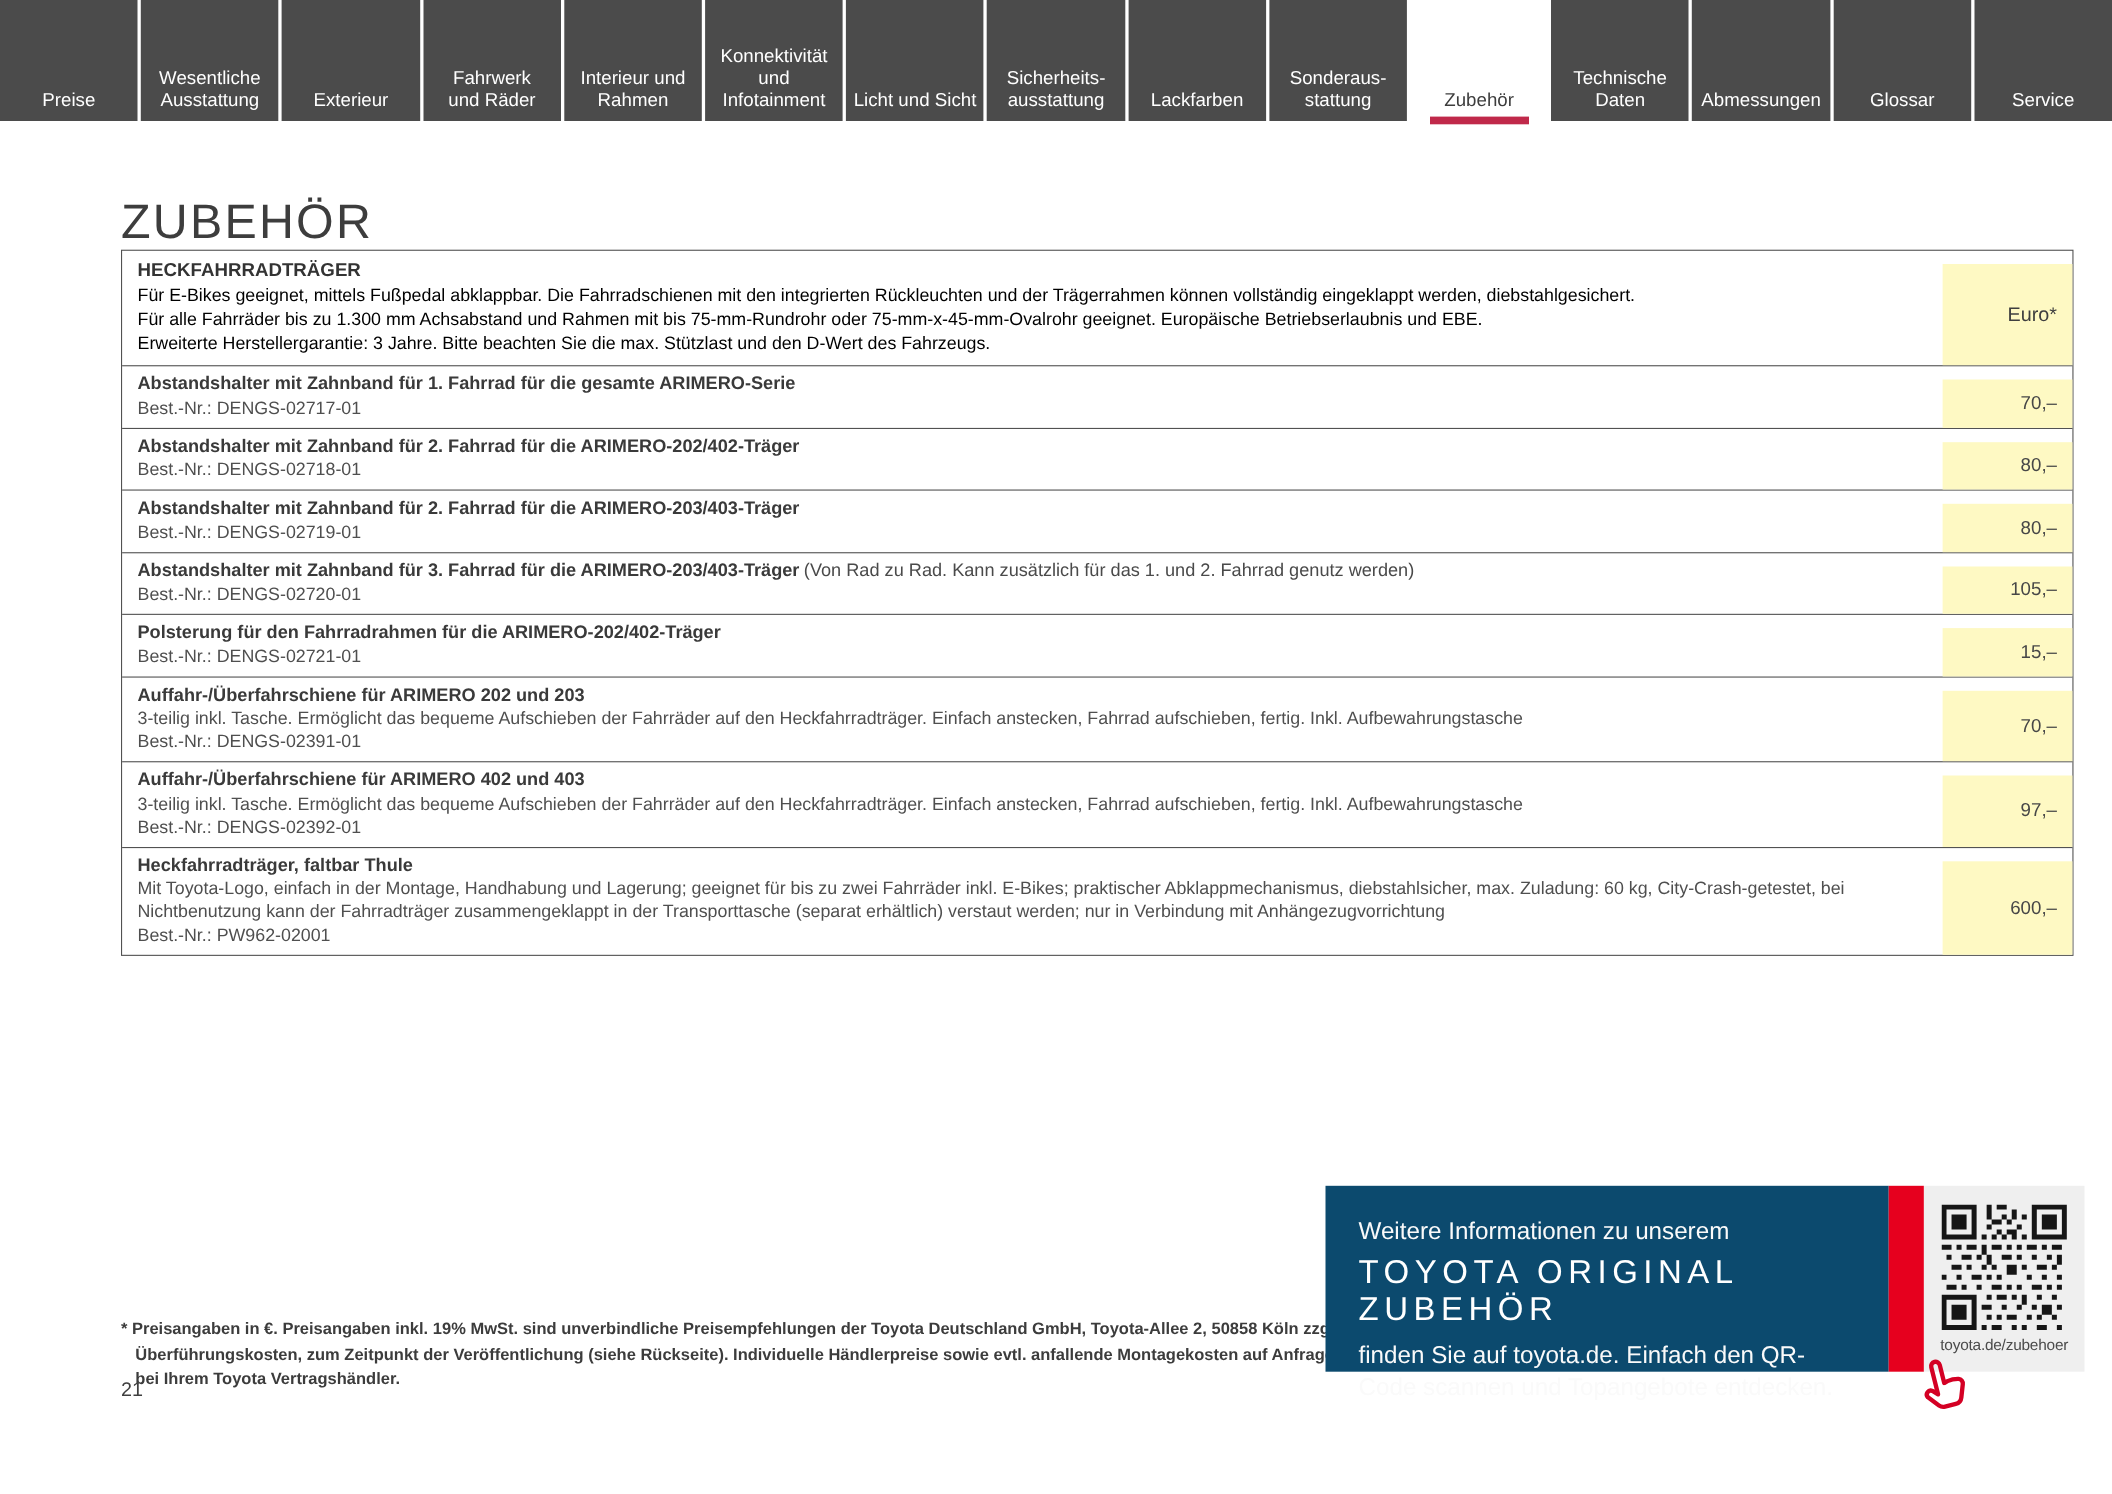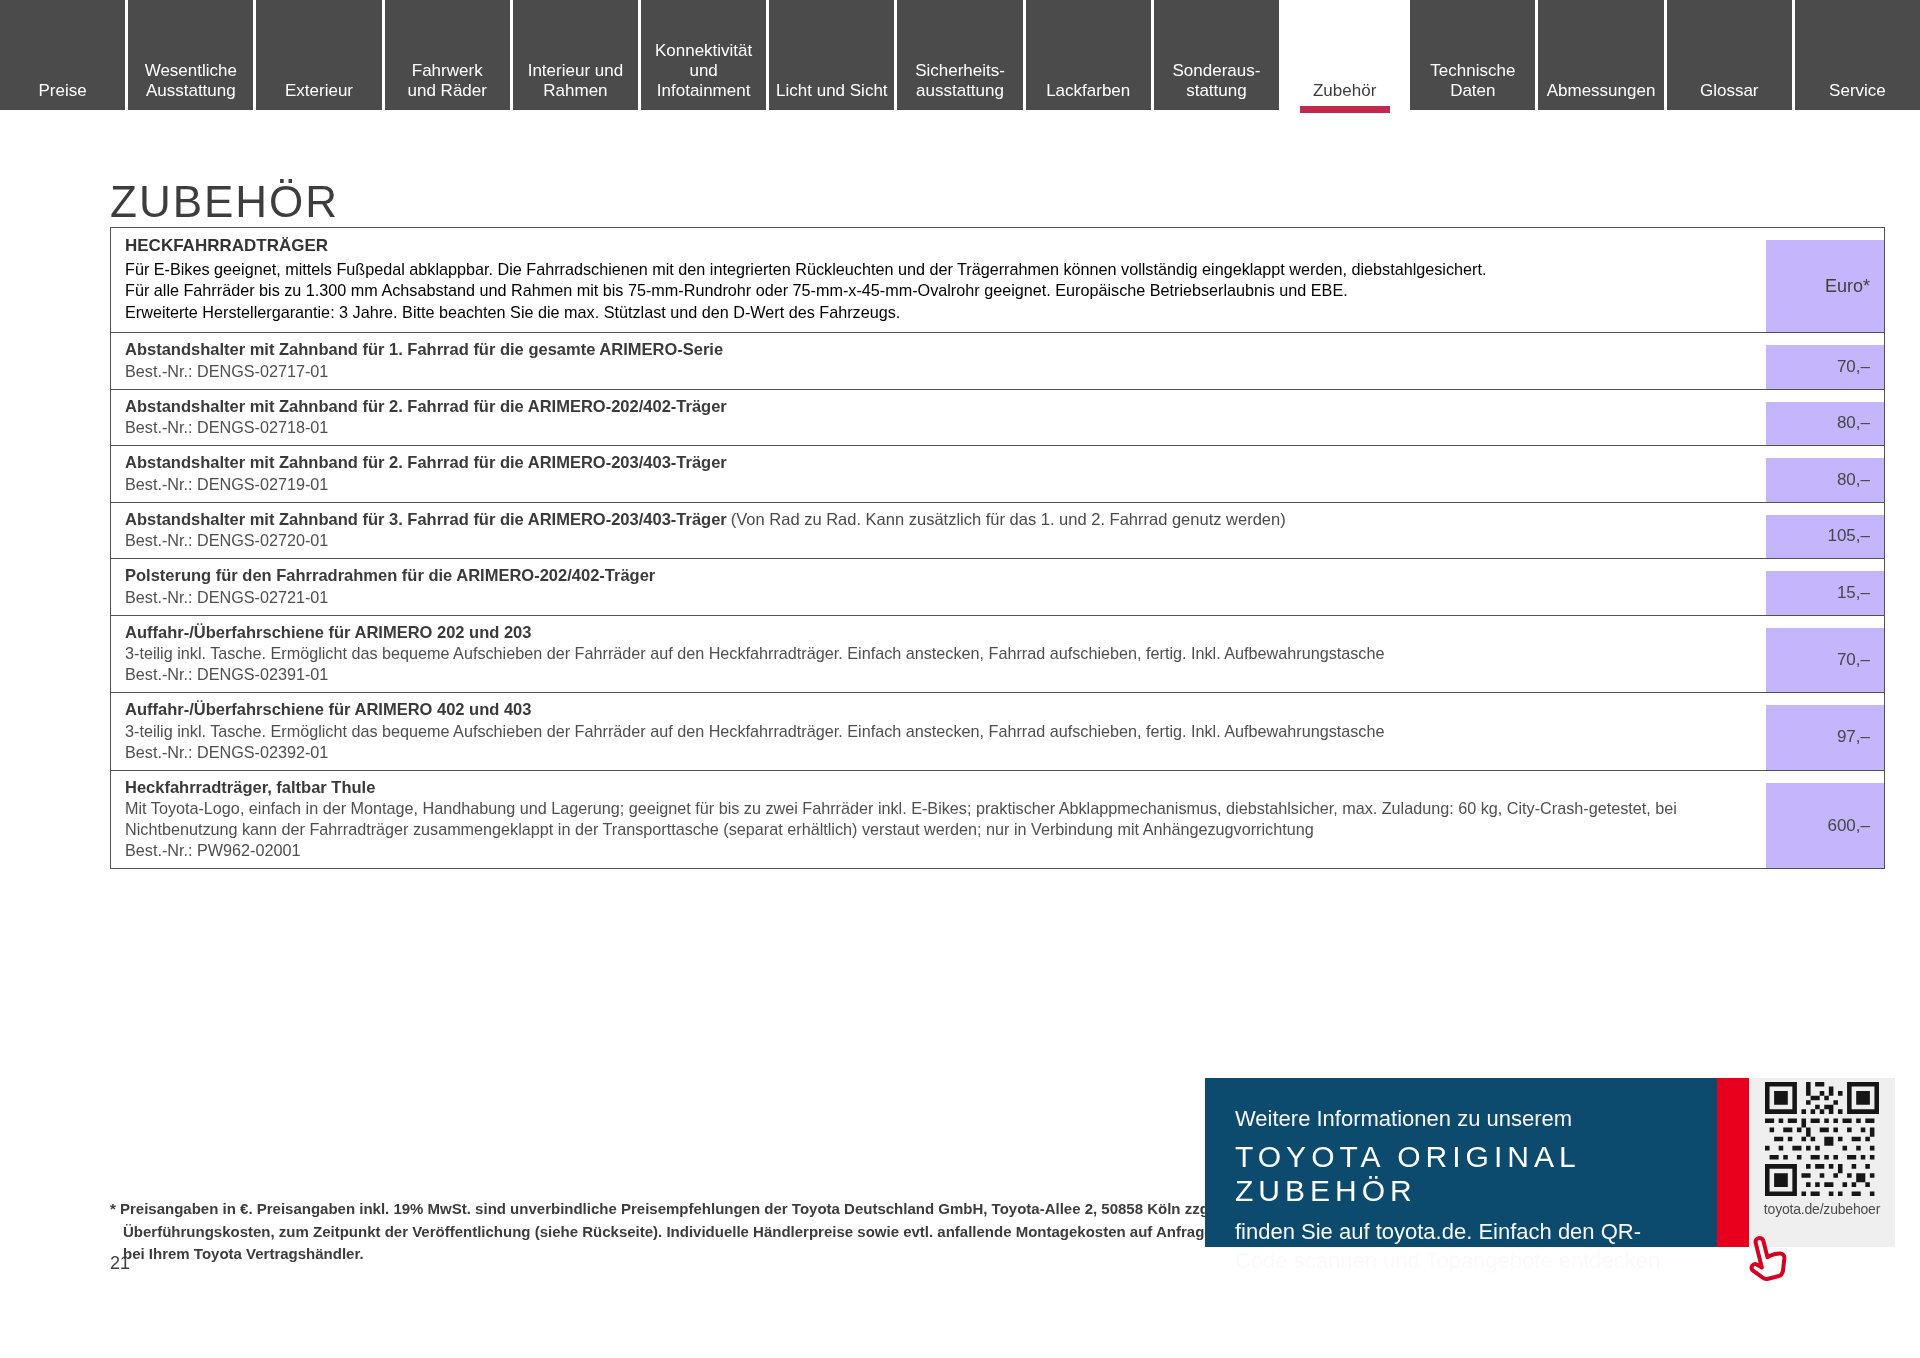--- a/index.html
+++ b/index.html
@@ -32,21 +32,21 @@
 
   
   .tbl{
     position:absolute;left:110px;top:227px;width:1775px;
     border:1.5px solid #525252;box-sizing:border-box;background:#fff;
   }
   .trow{display:flex;}
   .trow + .trow{border-top:1.5px solid #525252;}
   .cell-main{flex:1;padding:6px 14px 7px;box-sizing:border-box;}
   .cell-price{
-    flex:none;width:118px;background:#c4b5fd;
+    flex:none;width:118px;background:#fef9c3;
     display:flex;align-items:center;justify-content:flex-end;
     padding:0 14px 0 8px;box-sizing:border-box;
     font-size:17px;color:#474747;margin-top:12px;
   }
   .cell-price.head{font-size:18px;color:#3f3f3f;}
   .thead .cell-main{padding-top:8px;padding-bottom:9px;}
   .tbl-title{font-size:17px;font-weight:700;color:#333333;margin-bottom:3px;}
   .tbl-line{font-size:16.2px;color:#000000;line-height:1.32;}
   .row-title{font-size:16.5px;font-weight:600;color:#3a3a3a;line-height:1.3;}
   .row-note{font-weight:400;color:#4a4a4a;margin-left:4px;}
@@ -68,21 +68,21 @@
   .promo-dark{
     width:512px;background:#0c4a6e;box-sizing:border-box;
     padding:28px 0 0 30px;color:#fafafa;
   }
   .promo-intro{font-size:22px;font-weight:300;margin-bottom:8px;}
   .promo-title{font-size:30px;letter-spacing:5px;color:#ffffff;margin-bottom:10px;font-weight:400;}
   .promo-body{font-size:22px;font-weight:300;line-height:1.3;width:445px;}
   .promo-stripe{width:32px;background:#e6001e;}
   .promo-qr-panel{
     width:146px;background:#efefef;display:flex;flex-direction:column;
-    align-items:center;padding-top:4px;box-sizing:border-box;
+    align-items:center;padding-top:17px;box-sizing:border-box;
   }
   .qr{width:114px;height:114px;}
   .promo-link{font-size:14px;color:#4b4b4b;margin-top:5px;letter-spacing:-0.2px;}
 
   
   .hand{
     position:absolute;left:1738px;top:1233px;width:56px;height:56px;
     transform:rotate(-14deg);
   }
 </style>

